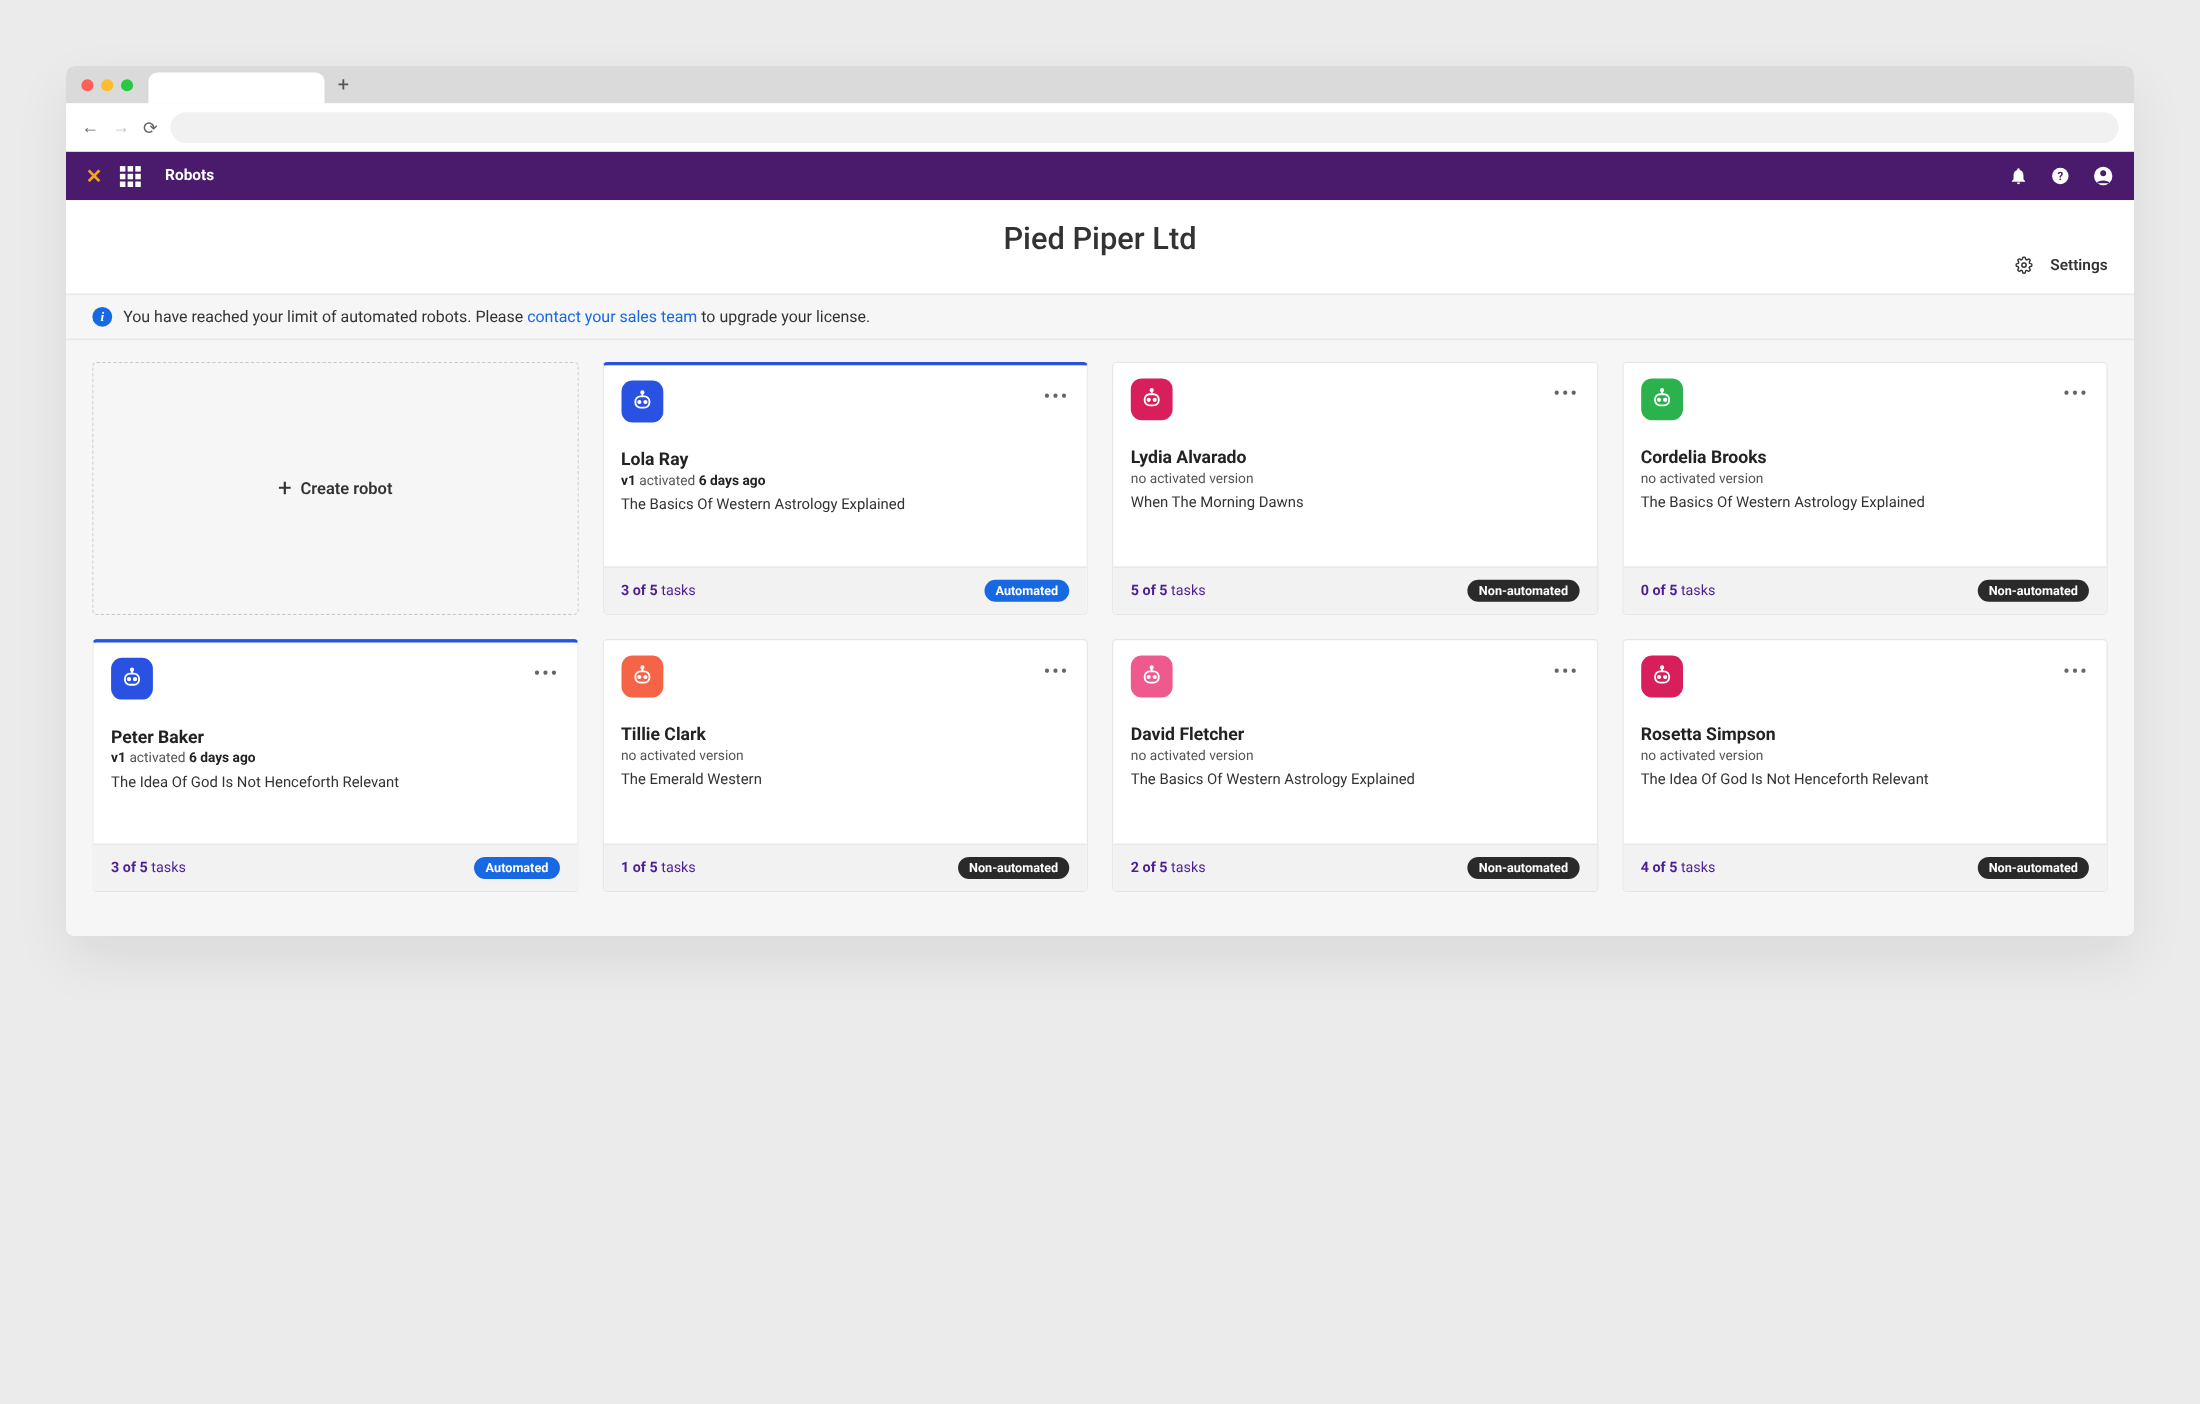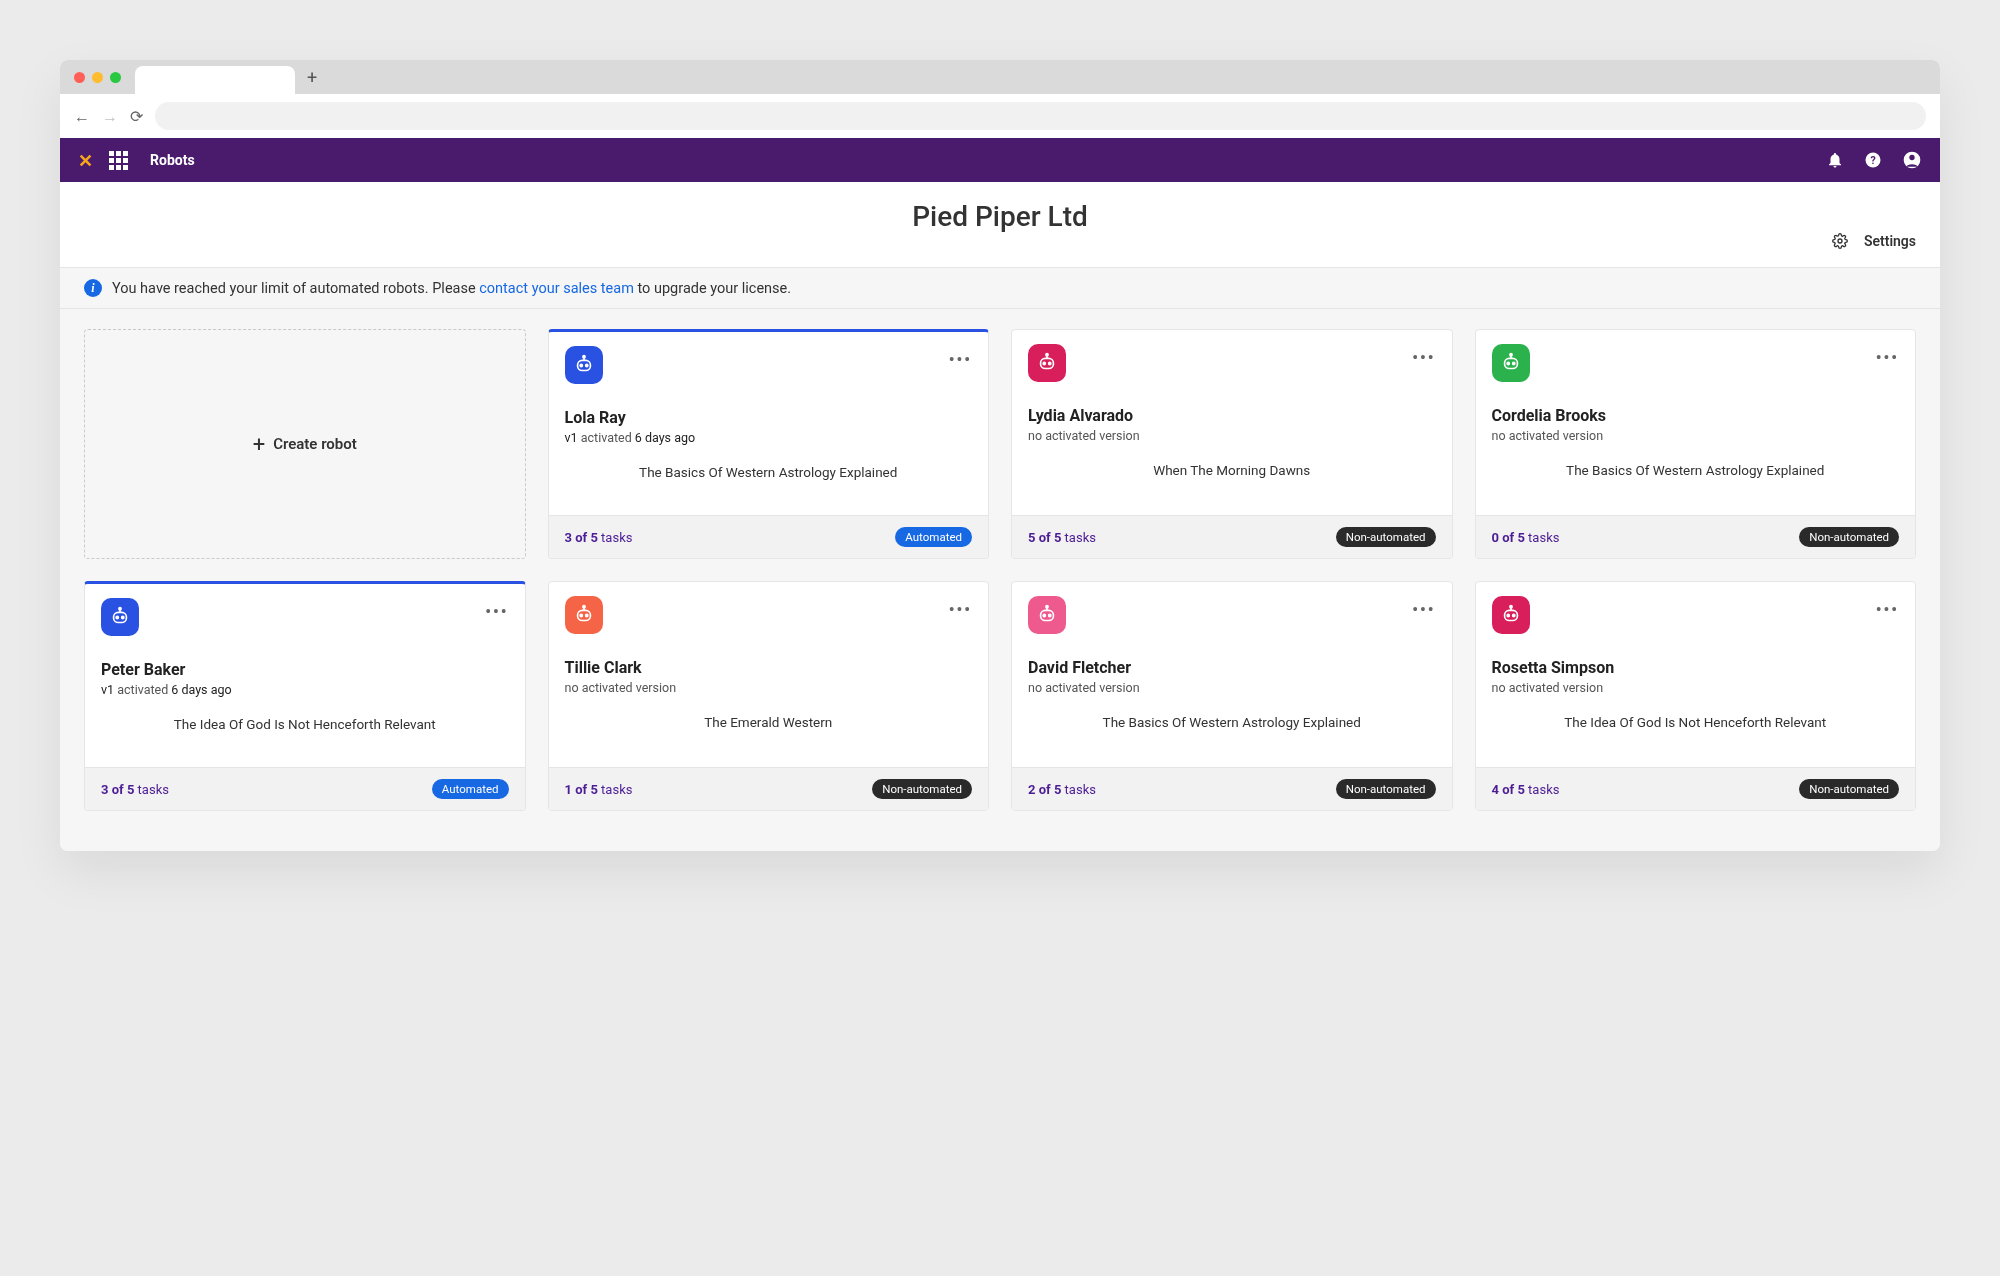--- a/index.html
+++ b/index.html
@@ -34,26 +34,26 @@
 .create-card .plus { font-size: 22px; font-weight: 400; }
 .card { background: #fff; border: 1px solid #e5e5e5; border-radius: 4px; display: flex; flex-direction: column; min-height: 230px; position: relative; overflow: hidden; }
 .card.highlighted { border-top: 3px solid #2952e3; }
 .card-body { padding: 14px 16px 10px; flex: 1; }
 .card-head { display: flex; align-items: flex-start; justify-content: space-between; }
 .robot-icon { width: 38px; height: 38px; border-radius: 10px; display:flex; align-items:center; justify-content:center; }
 .robot-icon svg { width: 22px; height: 22px; }
 .more-btn { cursor: pointer; color: #666; letter-spacing: 2px; font-weight: 700; padding-top:4px; }
 .card-name { font-weight: 700; font-size: 16px; margin-top: 24px; color: #222; }
 .card-sub { font-size: 12.5px; color: #555; margin-top: 3px; }
-.card-sub b { font-weight: 400; color: #222; }
-.card-desc { font-size: 13.5px; color: #333; margin-top: 18px; line-height: 1.35; text-align: center; }
+.card-sub b { font-weight: 700; color: #222; }
+.card-desc { font-size: 13.5px; color: #333; margin-top: 5px; line-height: 1.35; }
 .card-footer { background: #f2f2f2; border-top: 1px solid #e5e5e5; padding: 11px 16px; display: flex; align-items: center; justify-content: space-between; }
 .tasks { font-size: 13px; color: #4c1d95; text-align: right; }
 .tasks b { font-weight: 700; }
-.pill { font-size: 11.5px; font-weight: 400; color: #fff; padding: 3px 10px; border-radius: 11px; }
+.pill { font-size: 11.5px; font-weight: 700; color: #fff; padding: 3px 10px; border-radius: 11px; }
 .pill.auto { background: #1668e3; }
 .pill.non { background: #2a2a2a; }
 </style>
 </head>
 <body>
 
 <div class="browser-frame">
   <div class="browser-tabs">
     <div class="traffic-lights">
       <span class="tl-red"></span>

